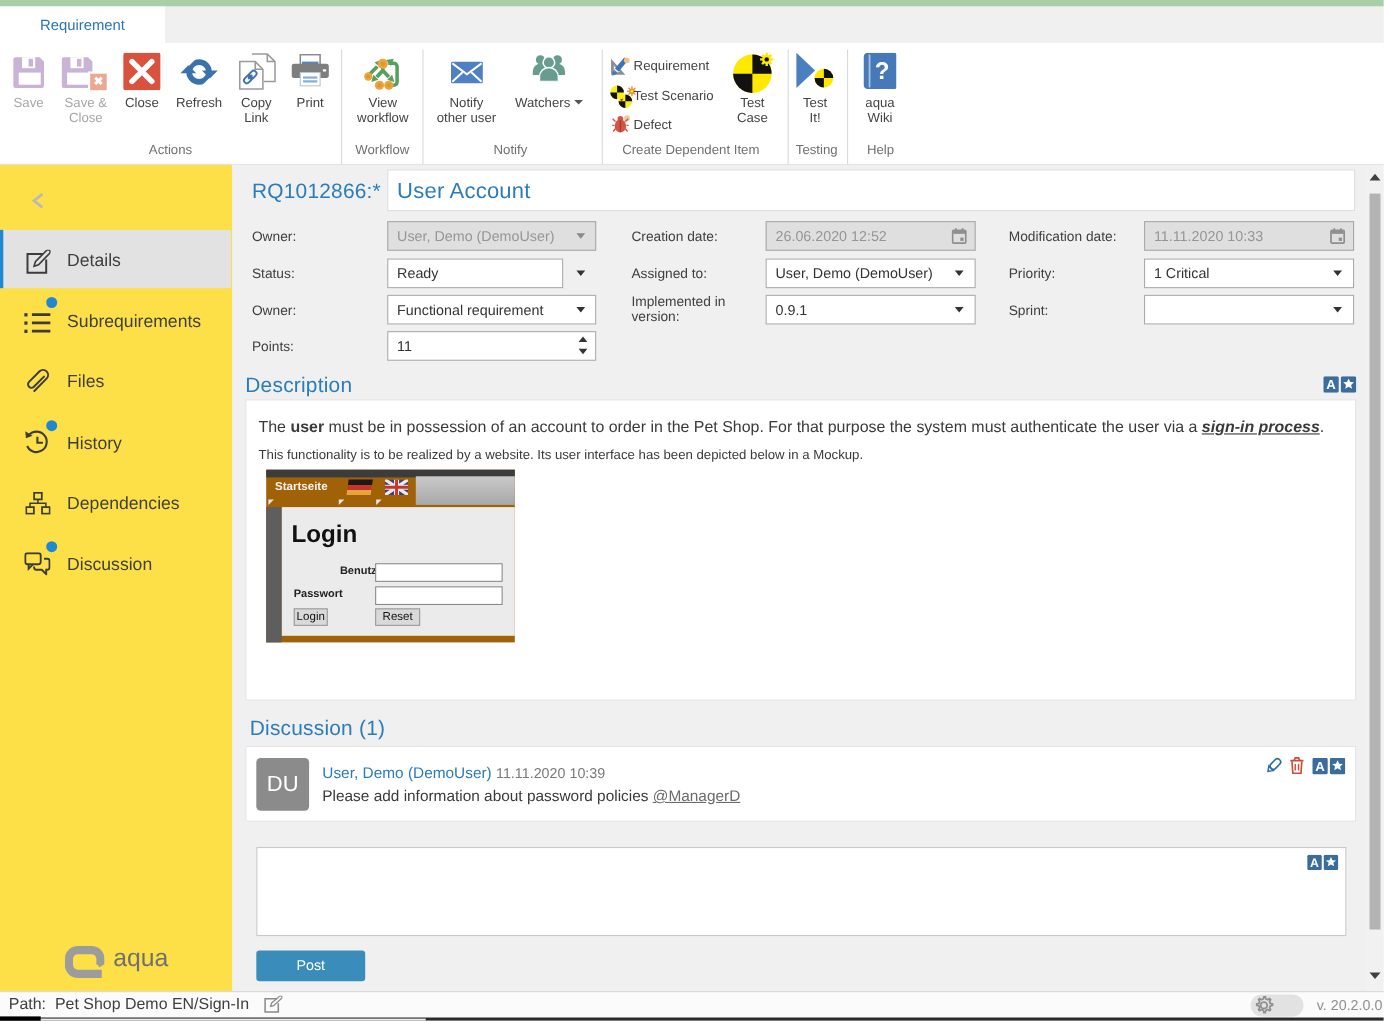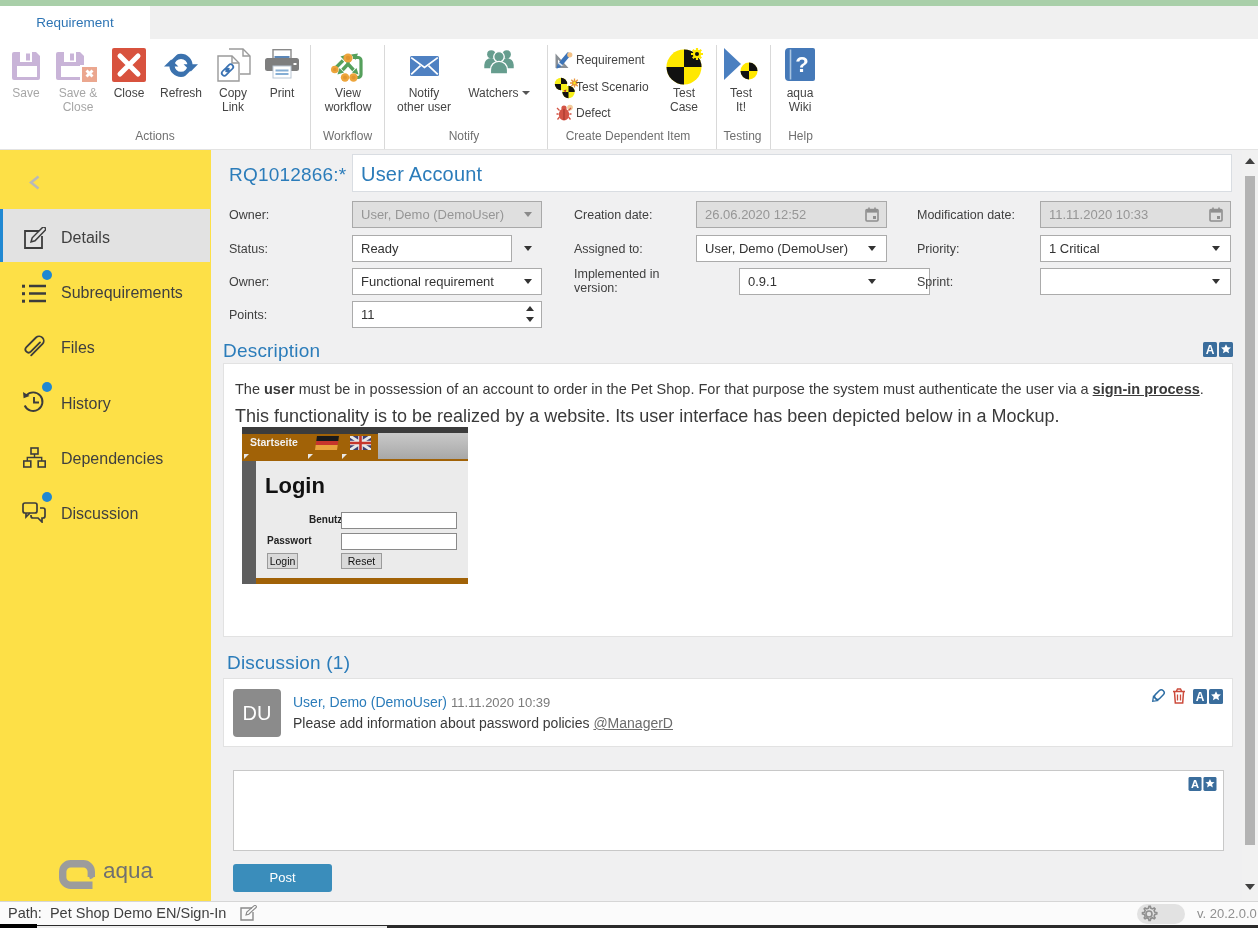--- a/index.html
+++ b/index.html
@@ -313,21 +313,21 @@
   <div class="field" style="left:696px;top:235px;width:191px;">User, Demo (DemoUser)</div>
   <div class="darr" style="left:868px;top:246px;"></div>
   <div class="flabel" style="left:917px;top:242px;">Priority:</div>
   <div class="field" style="left:1040px;top:235px;width:191px;">1 Critical</div>
   <div class="darr" style="left:1212px;top:246px;"></div>
 
   <div class="flabel" style="left:229px;top:275px;">Owner:</div>
   <div class="field" style="left:352px;top:268px;width:190px;">Functional requirement</div>
   <div class="darr" style="left:524px;top:279px;"></div>
   <div class="flabel" style="left:574px;top:267px;">Implemented in<br>version:</div>
-  <div class="field" style="left:696px;top:268px;width:191px;margin-left:43px;">0.9.1</div>
+  <div class="field" style="left:696px;top:268px;width:191px;">0.9.1</div>
   <div class="darr" style="left:868px;top:279px;"></div>
   <div class="flabel" style="left:917px;top:275px;">Sprint:</div>
   <div class="field" style="left:1040px;top:268px;width:191px;"></div>
   <div class="darr" style="left:1212px;top:279px;"></div>
 
   <div class="flabel" style="left:229px;top:308px;">Points:</div>
   <div class="field" style="left:352px;top:301px;width:190px;">11</div>
   <div class="abs" style="left:526px;top:306px;width:0;height:0;border-left:4px solid transparent;border-right:4px solid transparent;border-bottom:5px solid #333;"></div>
   <div class="abs" style="left:526px;top:317px;width:0;height:0;border-left:4px solid transparent;border-right:4px solid transparent;border-top:5px solid #333;"></div>
 </div>
@@ -335,22 +335,22 @@
 <div class="abs blue" style="left:223px;top:340px;font-size:19px;letter-spacing:0.2px;">Description</div>
 <div class="abs" id="desc-ai" style="left:1203px;top:342px;">
 <svg width="30" height="15" viewBox="0 0 30 15">
   <rect x="0" y="0" width="14" height="15" rx="1.5" fill="#3a6d9c"></rect>
   <rect x="16" y="0" width="14" height="15" rx="1.5" fill="#3a6d9c"></rect>
   <text x="7" y="11.8" font-size="12" font-weight="bold" fill="#fff" text-anchor="middle" font-family="Liberation Sans">A</text>
   <path d="M23 2.2 l1.5 3.1 3.4 0.3 -2.6 2.3 0.8 3.4 -3.1 -1.8 -3.1 1.8 0.8 -3.4 -2.6 -2.3 3.4 -0.3 z" fill="#fff"></path>
 </svg>
 </div>
 <div class="abs" style="left:223px;top:363px;width:1010px;height:274px;background:#fff;border:1px solid #e2e2e2;"></div>
-<div class="abs" style="left:235px;top:381px;font-size:14.5px;color:#3a3a3a;white-space:nowrap;">The <b>user</b> must be in possession of an account to order in the Pet Shop. For that purpose the system must authenticate the user via a <b style="text-decoration:underline;">sign-in process</b>.</div>
-<div class="abs" style="left:235px;top:406px;font-size:18px;color:#3a3a3a;white-space:nowrap;">This functionality is to be realized by a website. Its user interface has been depicted below in a Mockup.</div>
+<div class="abs" style="left:235px;top:381px;font-size:14.5px;color:#3a3a3a;white-space:nowrap;">The <b>user</b> must be in possession of an account to order in the Pet Shop. For that purpose the system must authenticate the user via a <b style="text-decoration:underline;font-style:italic;">sign-in process</b>.</div>
+<div class="abs" style="left:235px;top:406px;font-size:12px;color:#3a3a3a;white-space:nowrap;">This functionality is to be realized by a website. Its user interface has been depicted below in a Mockup.</div>
 <div id="mockup" class="abs" style="left:242px;top:427px;width:226px;height:157px;background:#a16207;">
   <div class="abs" style="left:0;top:0;width:226px;height:7px;background:#3c3c3c;"></div>
   <div class="abs" style="left:136px;top:6px;width:90px;height:26px;background:linear-gradient(#c9c9c9,#a8a8a8);"></div>
   <div class="abs" style="left:8px;top:9px;color:#f2f2f2;font-size:10.5px;font-weight:bold;font-family:'Liberation Sans';">Startseite</div>
 
   <div class="abs" style="left:74px;top:9px;width:22px;height:14px;background:linear-gradient(#1a1a1a 33%,#c6352c 33%,#c6352c 66%,#e8a33d 66%);transform:skewX(-8deg);"></div>
 
   <svg class="abs" style="left:108px;top:9px;" width="21" height="14" viewBox="0 0 21 14">
     <rect width="21" height="14" fill="#3d3f73"></rect>
     <path d="M0 0 L21 14 M21 0 L0 14" stroke="#e8e8e8" stroke-width="3"></path>

